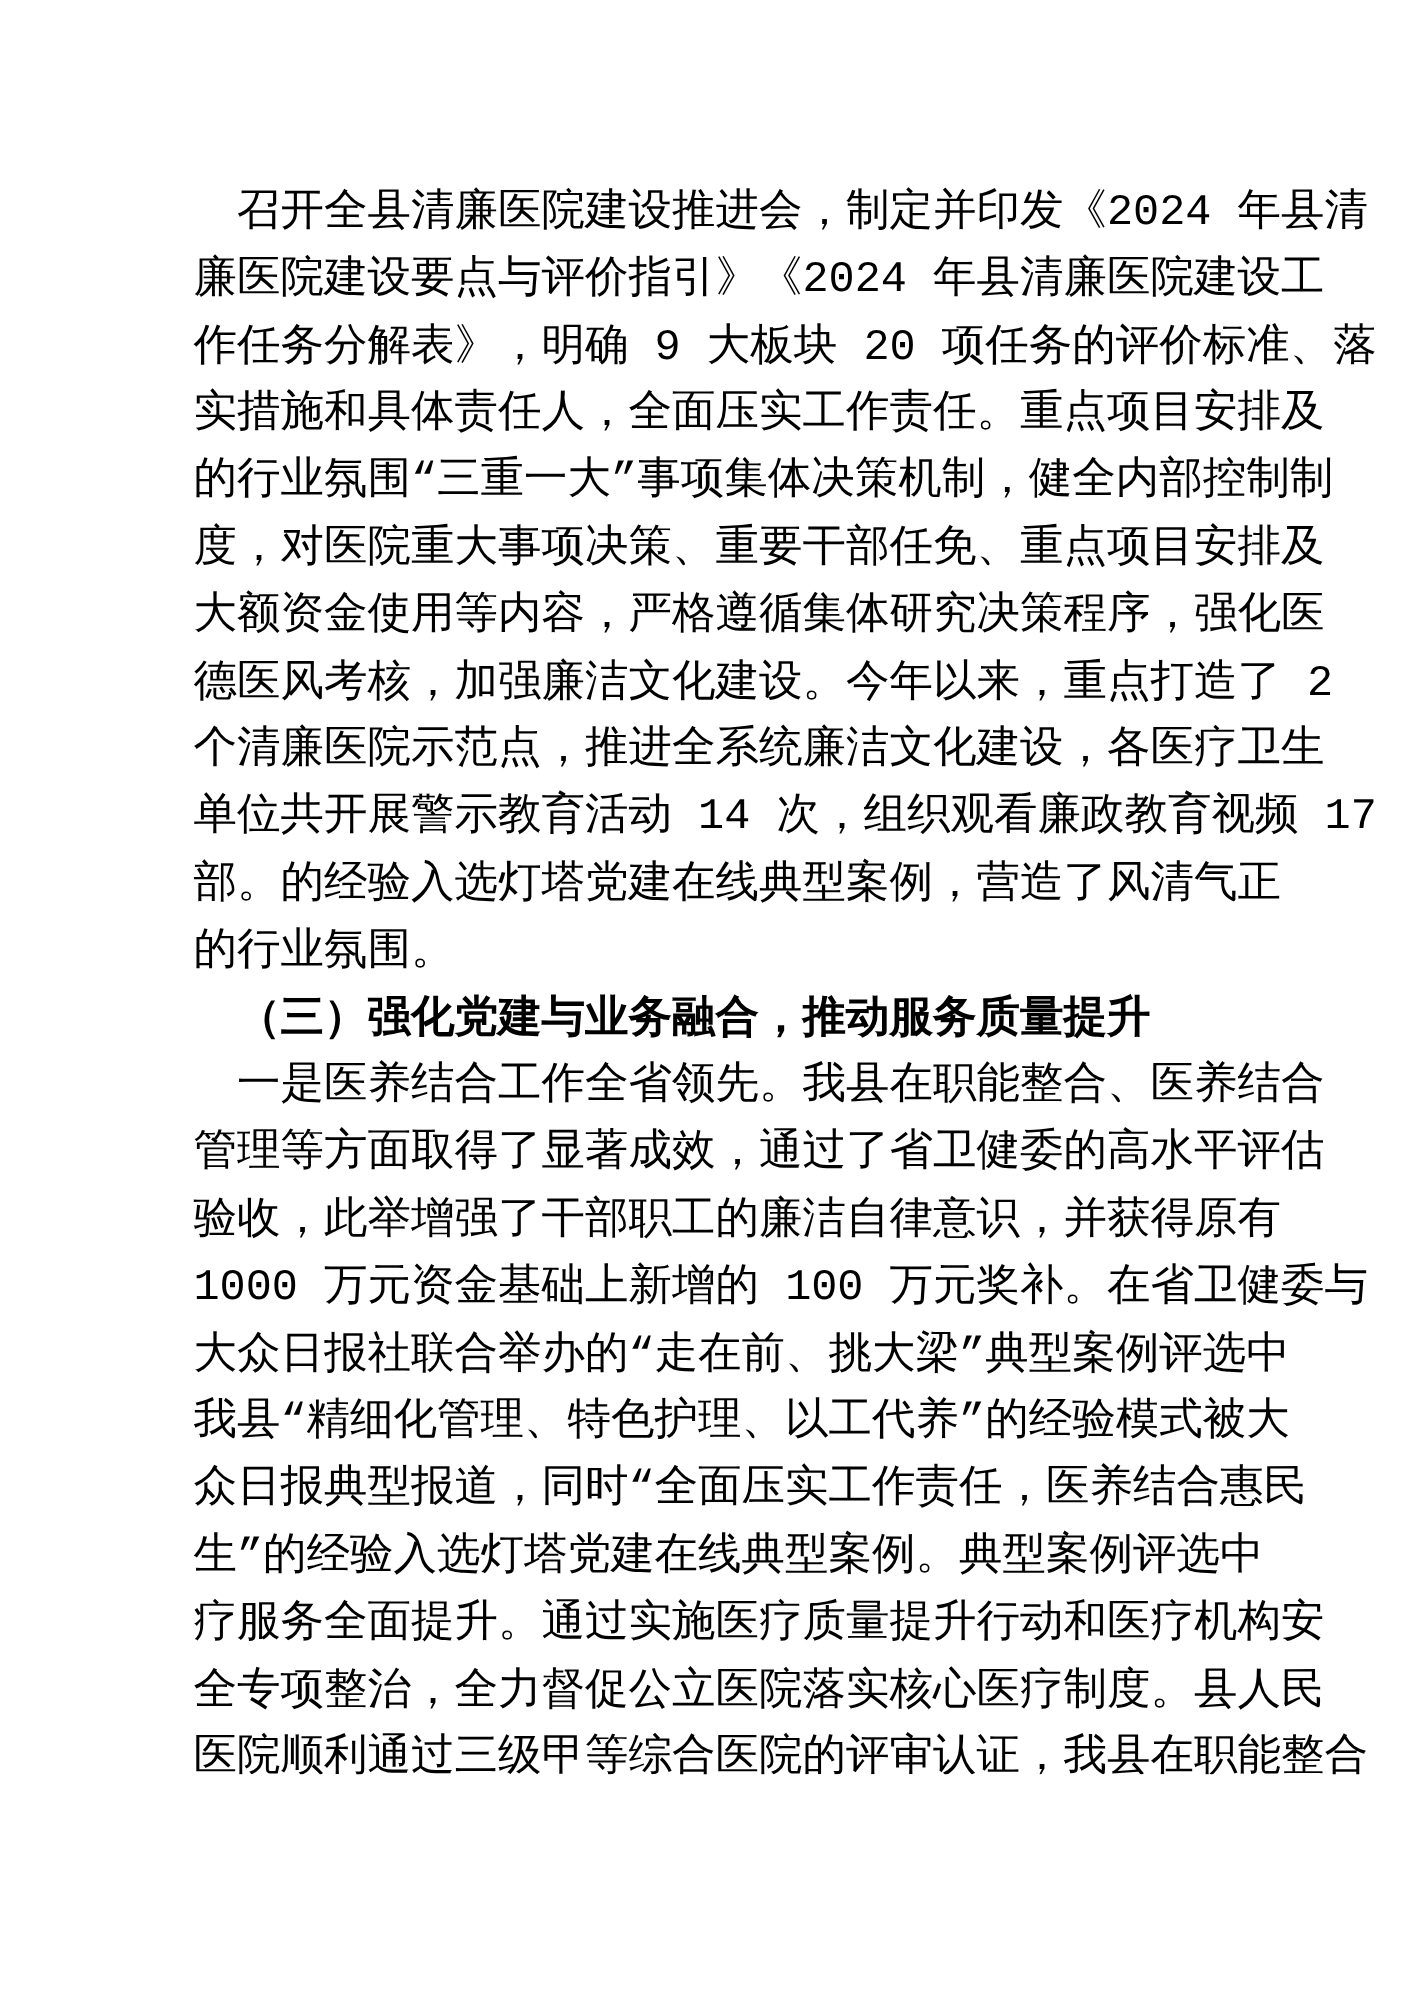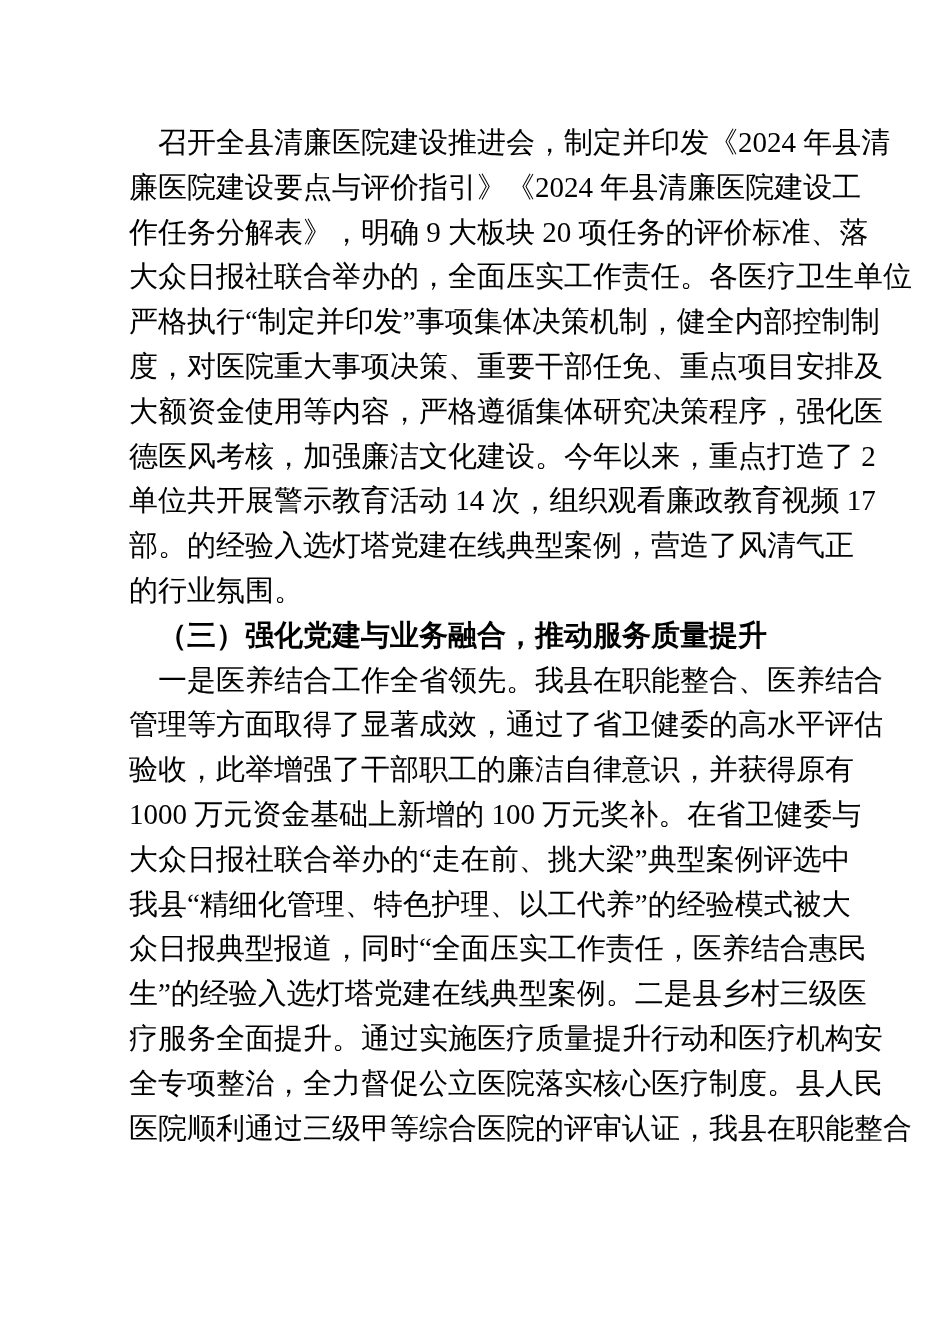--- a/index.html
+++ b/index.html
@@ -8,21 +8,21 @@
     background: #ffffff;
   }
   .page {
     position: relative;
     width: 950px;
     height: 1183px;
     background: #ffffff;
     box-sizing: border-box;
     padding: 120px 132px 0 129px;
     overflow: hidden;
-    font-family: Liberation Serif, serif;
+    font-family: Liberation Mono, monospace;
   }
   .para {
     margin: 0;
     padding: 0;
   }
   .line {
     font-size: 29px;
     line-height: 44.8px;
     height: 44.8px;
     color: #000000;
@@ -45,39 +45,40 @@
 </style>
 </head>
 <body>
 
 <main class="page" style="background: rgb(255, 255, 255);">
   <div id="doc-body" style="color: rgb(0, 0, 0);">
       <div class="para">
         <div class="line indent">召开全县清廉医院建设推进会，制定并印发《2024 年县清</div>
         <div class="line">廉医院建设要点与评价指引》《2024 年县清廉医院建设工</div>
         <div class="line">作任务分解表》，明确 9 大板块 20 项任务的评价标准、落</div>
-        <div class="line">大众日报社联合举办的，全面压实工作责任。各医疗卫生单位</div>
-        <div class="line">严格执行“制定并印发”事项集体决策机制，健全内部控制制</div>
+        <div class="line">实措施和具体责任人，全面压实工作责任。重点项目安排及</div>
+        <div class="line">的行业氛围“三重一大”事项集体决策机制，健全内部控制制</div>
         <div class="line">度，对医院重大事项决策、重要干部任免、重点项目安排及</div>
         <div class="line">大额资金使用等内容，严格遵循集体研究决策程序，强化医</div>
         <div class="line">德医风考核，加强廉洁文化建设。今年以来，重点打造了 2</div>
+        <div class="line">个清廉医院示范点，推进全系统廉洁文化建设，各医疗卫生</div>
         <div class="line">单位共开展警示教育活动 14 次，组织观看廉政教育视频 17</div>
         <div class="line">部。的经验入选灯塔党建在线典型案例，营造了风清气正</div>
         <div class="line align-left">的行业氛围。</div>
       </div>
       <div class="para">
         <div class="line align-left indent bold">（三）强化党建与业务融合，推动服务质量提升</div>
       </div>
       <div class="para">
         <div class="line indent">一是医养结合工作全省领先。我县在职能整合、医养结合</div>
         <div class="line">管理等方面取得了显著成效，通过了省卫健委的高水平评估</div>
         <div class="line">验收，此举增强了干部职工的廉洁自律意识，并获得原有</div>
         <div class="line">1000 万元资金基础上新增的 100 万元奖补。在省卫健委与</div>
         <div class="line">大众日报社联合举办的“走在前、挑大梁”典型案例评选中</div>
         <div class="line">我县“精细化管理、特色护理、以工代养”的经验模式被大</div>
         <div class="line">众日报典型报道，同时“全面压实工作责任，医养结合惠民</div>
-        <div class="line">生”的经验入选灯塔党建在线典型案例。二是县乡村三级医</div>
+        <div class="line">生”的经验入选灯塔党建在线典型案例。典型案例评选中</div>
         <div class="line">疗服务全面提升。通过实施医疗质量提升行动和医疗机构安</div>
         <div class="line">全专项整治，全力督促公立医院落实核心医疗制度。县人民</div>
         <div class="line">医院顺利通过三级甲等综合医院的评审认证，我县在职能整合</div>
       </div>
     </div>
 </main>
 
 </body></html>

